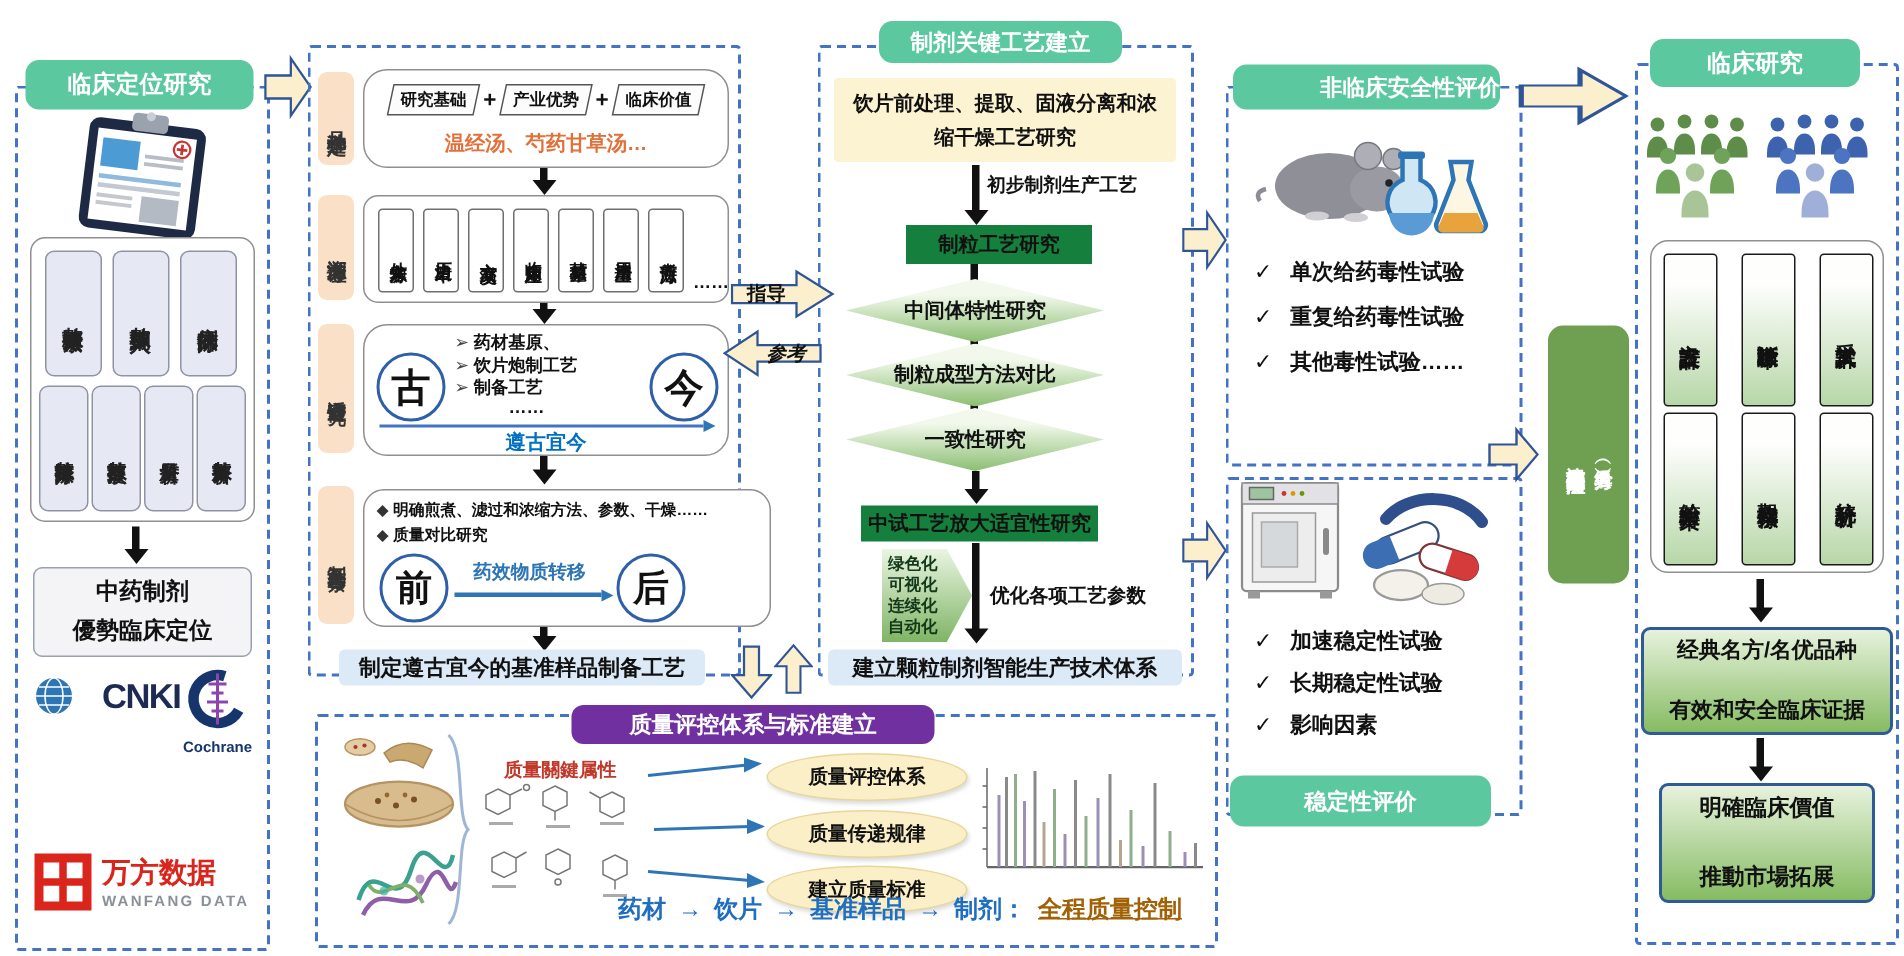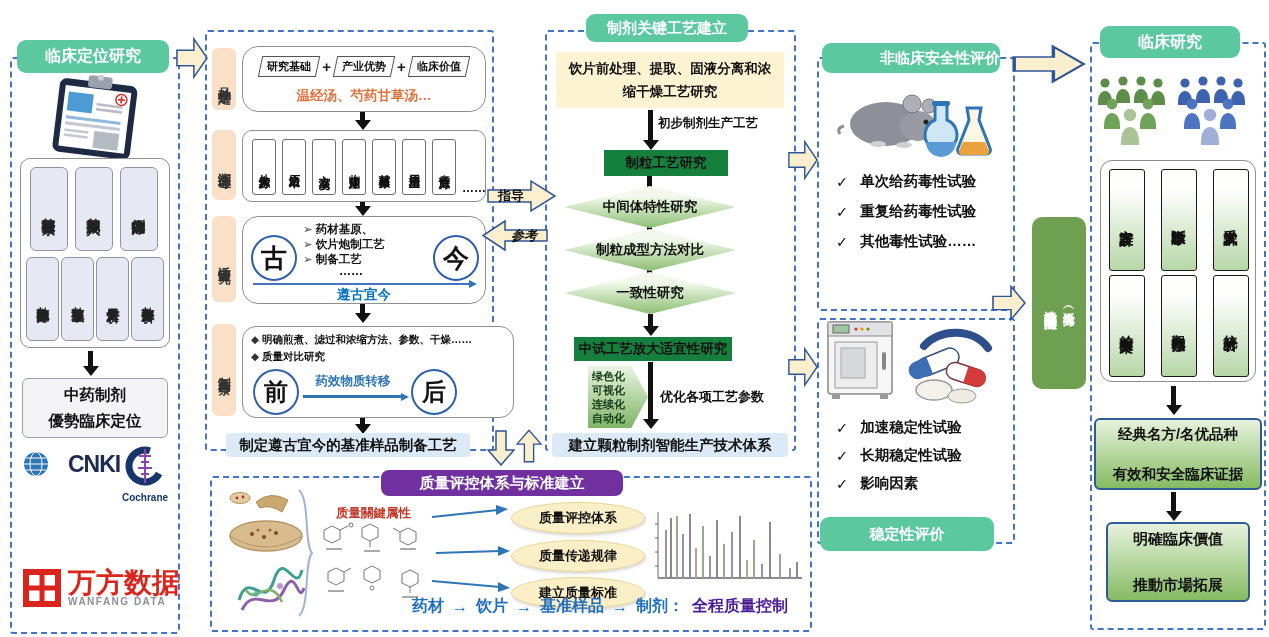--- a/index.html
+++ b/index.html
@@ -130,21 +130,21 @@
     </svg>
     <div style="font-size:10px;font-weight:900;color:#16366B;margin-top:-2px;">Cochrane</div>
   </div>
   <div class="logo-row" style="left:22px;top:568px;gap:6px;">
     <svg width="40" height="40" viewBox="0 0 40 40">
       <rect x="4" y="4" width="32" height="32" fill="none" stroke="#DA251D" stroke-width="6"></rect>
       <line x1="20" y1="4" x2="20" y2="36" stroke="#DA251D" stroke-width="5"></line>
       <line x1="4" y1="20" x2="36" y2="20" stroke="#DA251D" stroke-width="5"></line>
     </svg>
     <div>
-      <div style="font-size:28px;font-weight:900;color:#DA251D;line-height:26px;">万方数据</div>
+      <div style="font-size:19px;font-weight:900;color:#DA251D;line-height:26px;">万方数据</div>
       <div style="font-size:10px;font-weight:800;color:#8A8F98;letter-spacing:1.5px;">WANFANG DATA</div>
     </div>
   </div>
 
   <svg class="abs" style="left:176px;top:36px;" width="32" height="44" viewBox="0 0 34 46" preserveAspectRatio="none">
     <polygon points="1,15 19,15 19,3 33,23 19,43 19,31 1,31" fill="#FBEFCD" stroke="#2F5597" stroke-width="1.6"></polygon>
   </svg>
 
   <div class="dashed" style="left:205px;top:30px;width:285px;height:417px;"></div>
 
@@ -427,21 +427,21 @@
   </svg>
 
   <div class="abs" style="left:412px;top:596px;display:flex;gap:8px;align-items:center;font-weight:bold;font-size:16px;color:#1F6EC0;">
     <span>药材</span>
     <span>→</span>
     <span>饮片</span>
     <span>→</span>
     <span>基准样品</span>
     <span>→</span>
     <span>制剂：</span>
-    <span style="color:#4c1d95;">全程质量控制</span>
+    <span style="color:#a16207;text-decoration:underline;">全程质量控制</span>
   </div>
 
   <svg class="abs" style="left:788px;top:139px;" width="30" height="42" viewBox="0 0 34 46" preserveAspectRatio="none">
     <polygon points="1,15 19,15 19,3 33,23 19,43 19,31 1,31" fill="#FBEFCD" stroke="#2F5597" stroke-width="1.6"></polygon>
   </svg>
   <div class="dashed" style="left:817px;top:57px;width:194px;height:250px;"></div>
   <div class="sec-title" style="left:822px;top:43px;width:178px;height:30px;font-size:15px;justify-content:flex-end;">
     <span>非临床安全性评价</span>
   </div>
 

